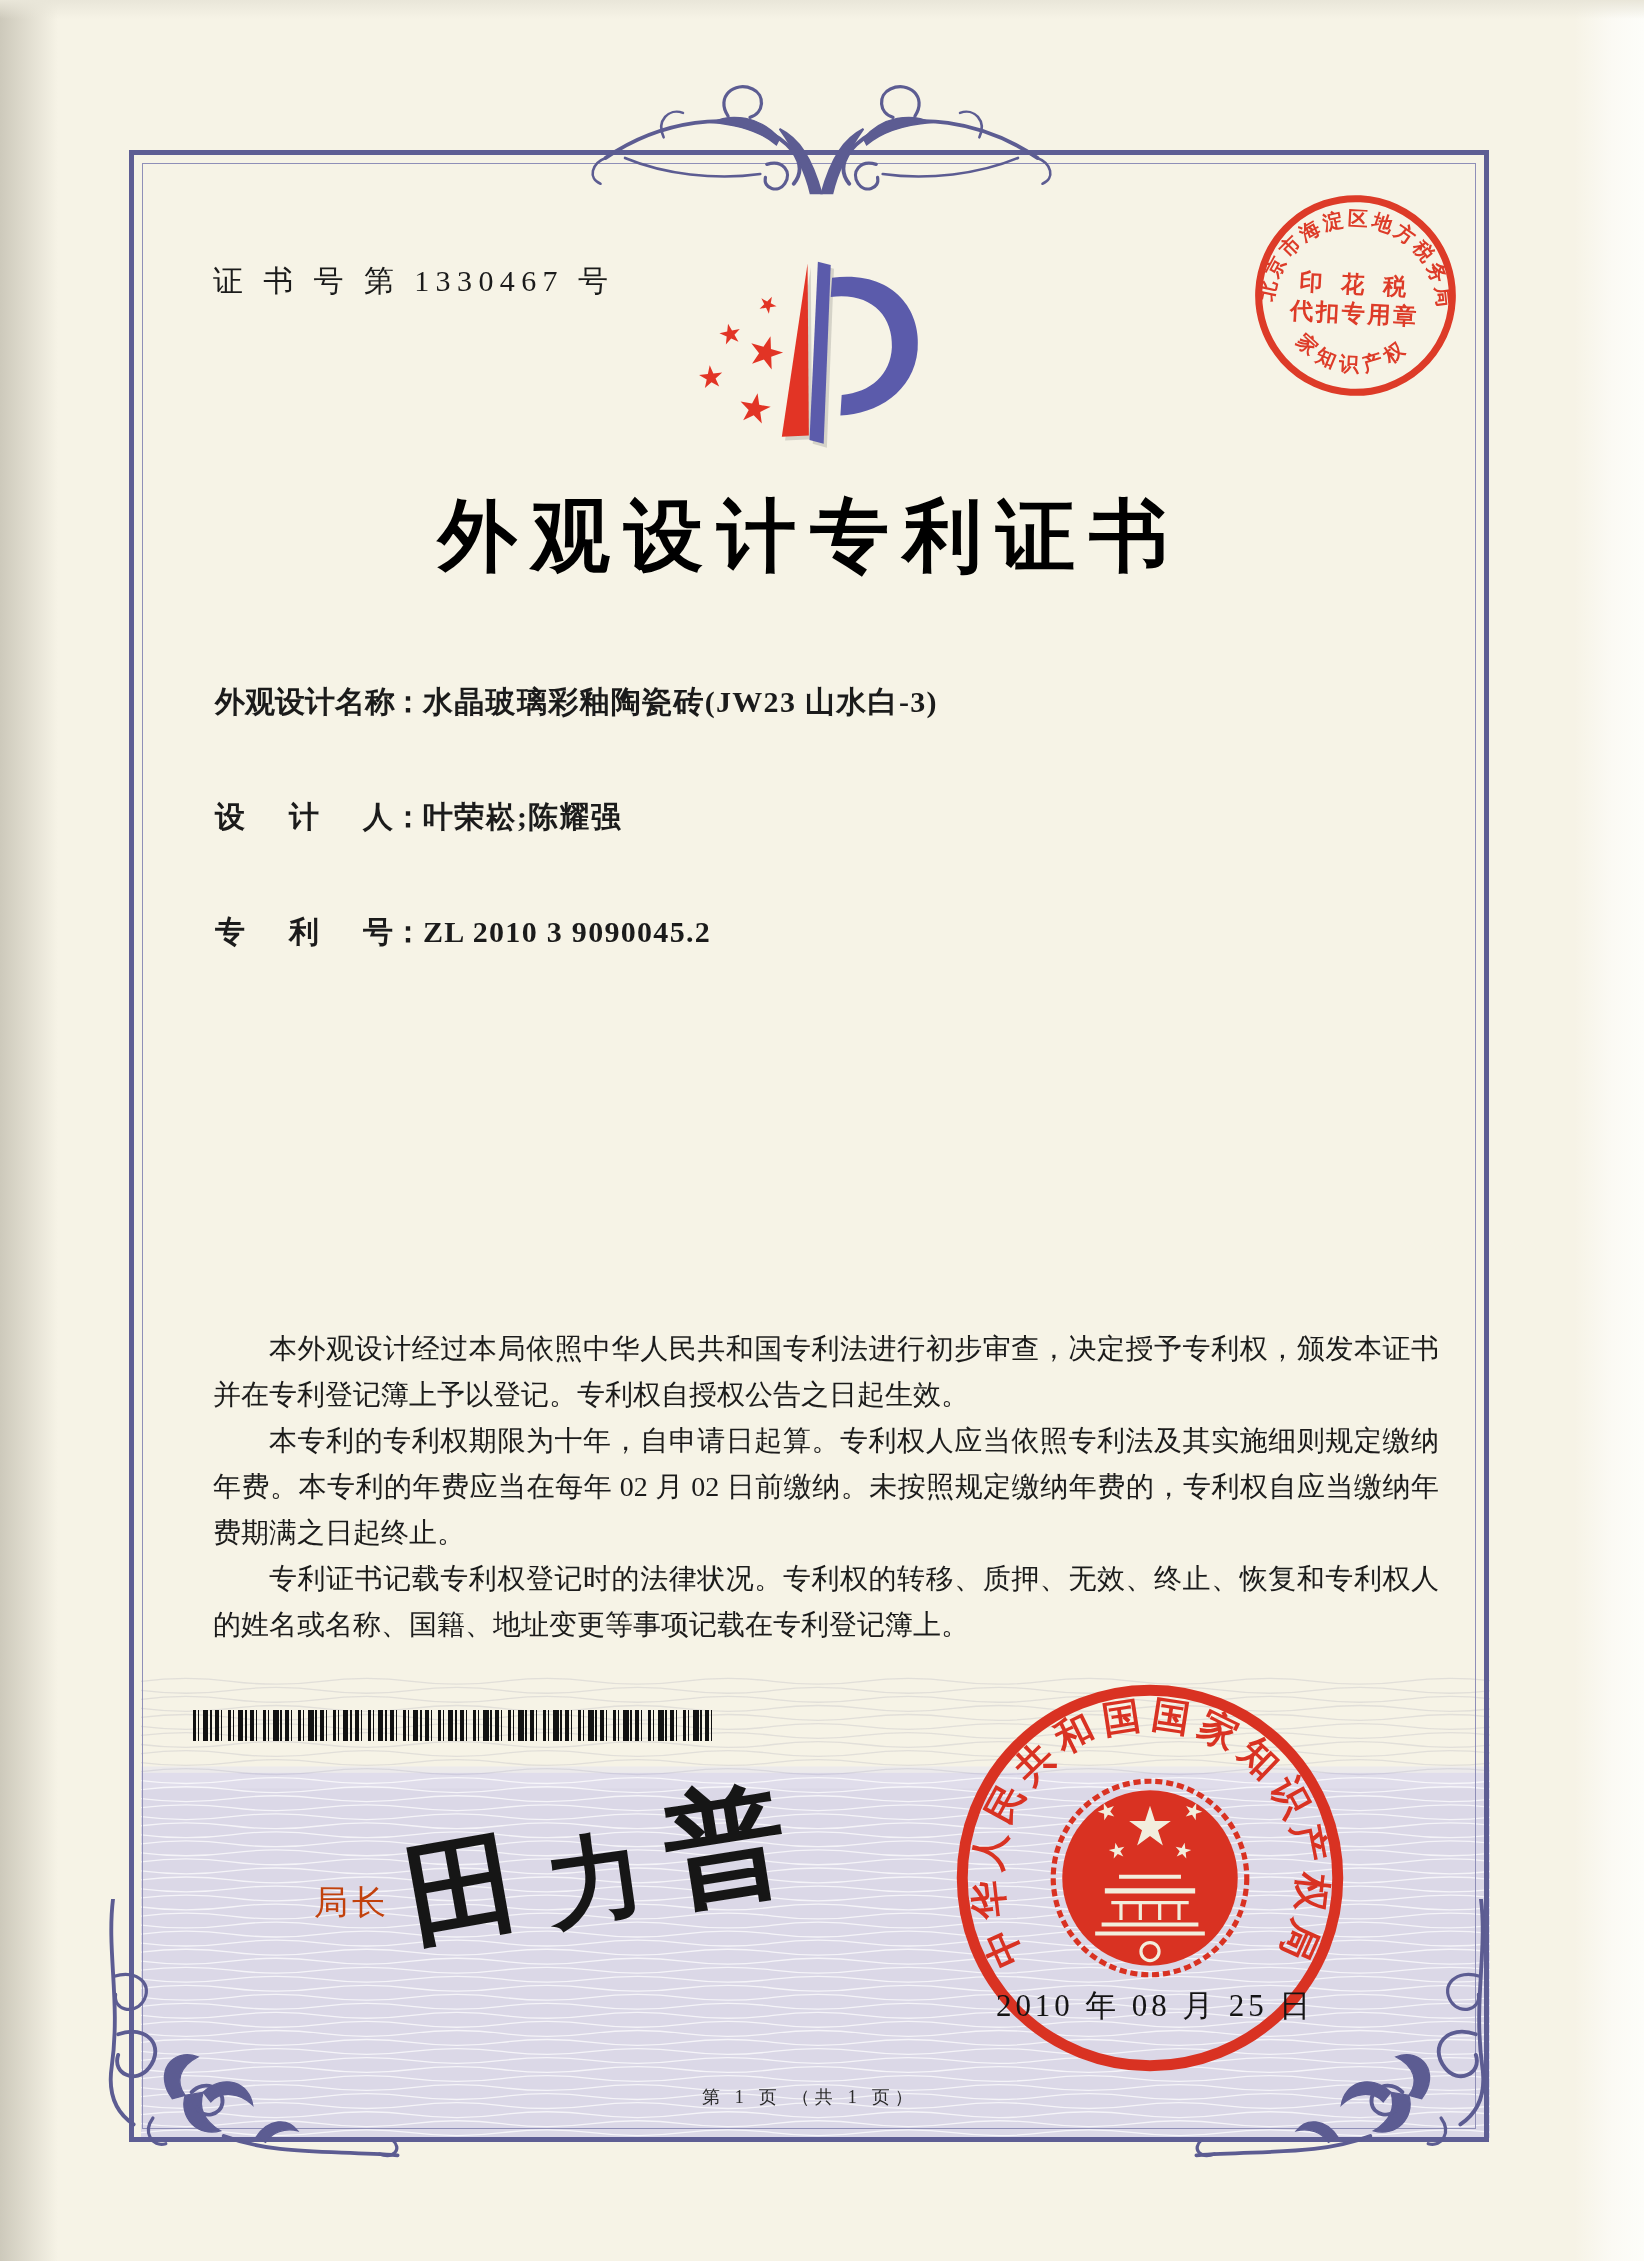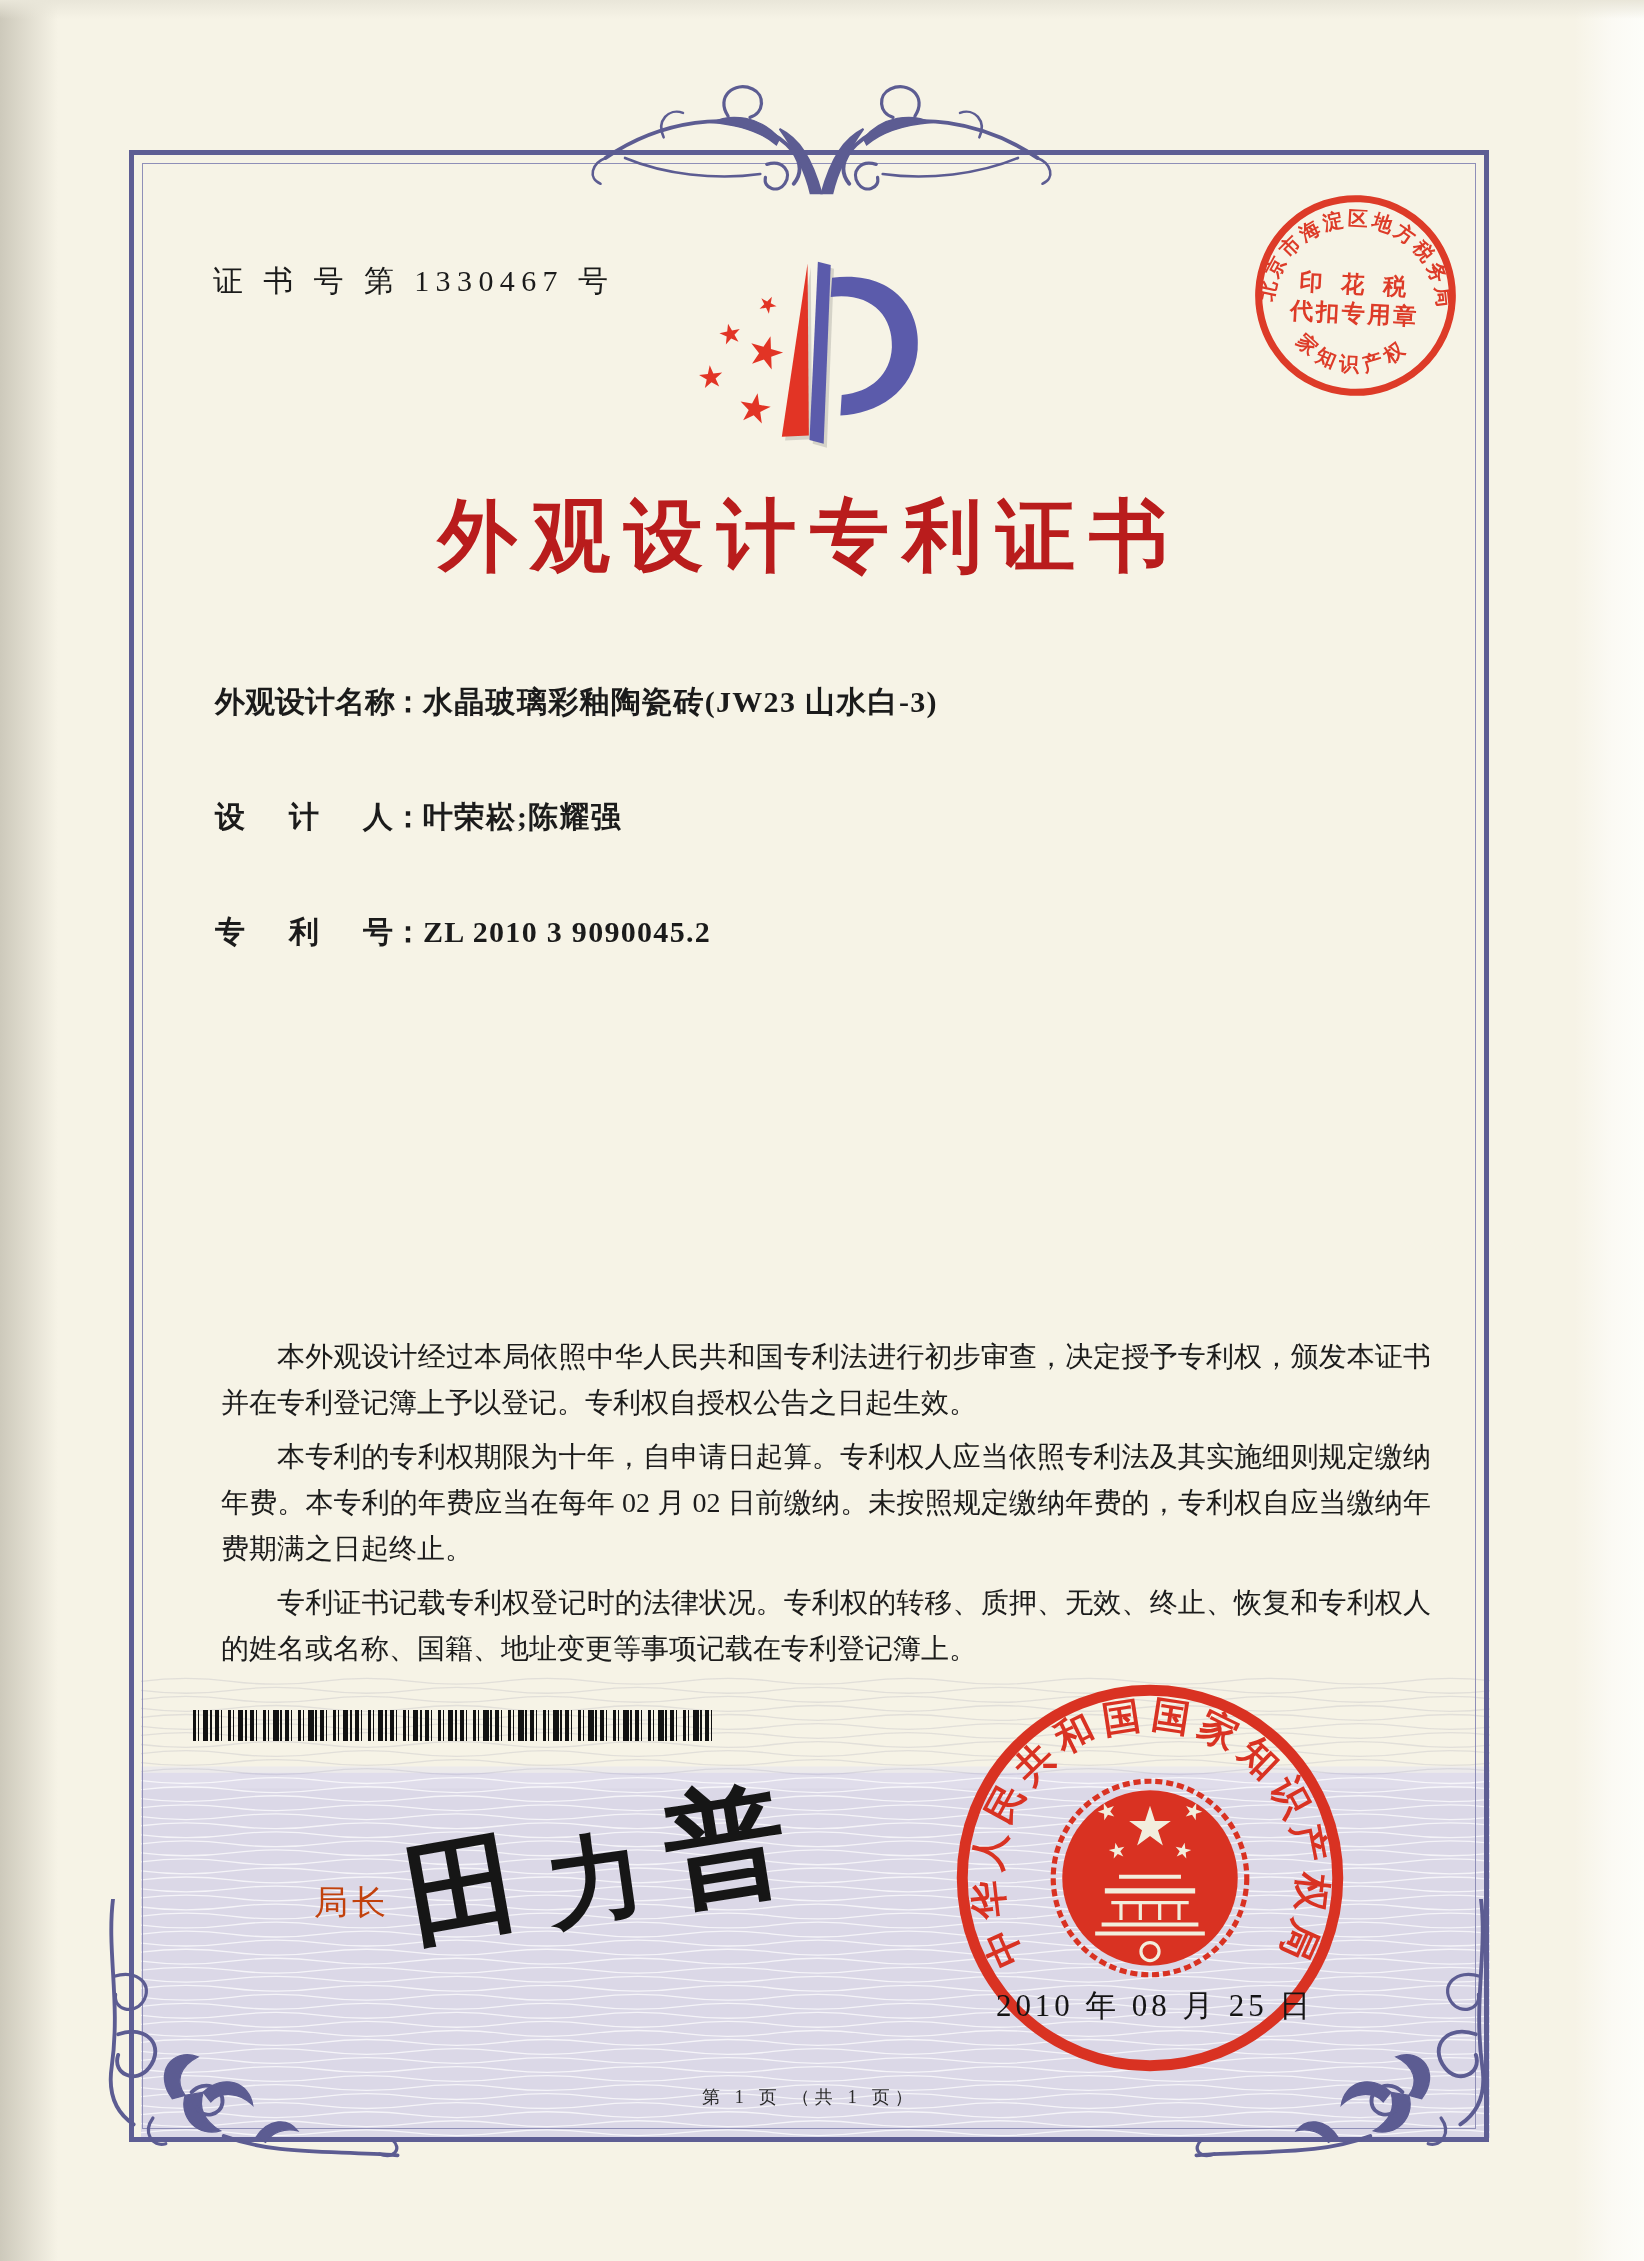--- a/index.html
+++ b/index.html
@@ -18,31 +18,31 @@
 
   .frame-outer{position:absolute;left:129px;top:150px;width:1350px;height:1982px;
     border:5.8px solid #5e5e94;}
   .frame-inner{position:absolute;left:7.7px;top:7.7px;right:7.7px;bottom:7.7px;
     border:1.9px solid #8f8fb8;}
 
   .band-svg{position:absolute;left:141px;top:1676px;}
 
   .cert-no{position:absolute;left:213px;top:261px;font-size:30px;letter-spacing:6.4px;}
   .title{position:absolute;left:129px;top:484px;width:1362px;text-align:center;
-    font-size:79px;font-weight:bold;letter-spacing:14px;color:#b91c1c;}
+    font-size:79px;font-weight:bold;letter-spacing:14px;color:#000000;}
 
   .fields{position:absolute;left:215px;top:682px;width:1232px;}
   .field-row{height:115px;font-size:30px;white-space:nowrap;font-weight:bold;}
   .field-label{display:inline-block;width:178px;text-align:justify;text-align-last:justify;}
   .field-colon{display:inline-block;}
   .field-value{letter-spacing:1.3px;}
 
   .paragraphs{position:absolute;left:213px;top:1326px;width:1226px;
     font-size:28px;line-height:46px;text-align:justify;}
-  .paragraphs p{margin:8px;text-indent:2em;}
+  .paragraphs p{margin:0;text-indent:2em;}
 
   .barcode{position:absolute;left:193px;top:1710px;width:524px;height:31px;
     background:repeating-linear-gradient(90deg,
       #111 0 2.6px, rgba(0,0,0,0) 2.6px 5.2px,
       #111 5.2px 6.4px, rgba(0,0,0,0) 6.4px 10.3px,
       #111 10.3px 15.5px, rgba(0,0,0,0) 15.5px 17.4px,
       #111 17.4px 18.7px, rgba(0,0,0,0) 18.7px 22px,
       #111 22px 26px, rgba(0,0,0,0) 26px 28px,
       #111 28px 29px, rgba(0,0,0,0) 29px 35px);}
 

